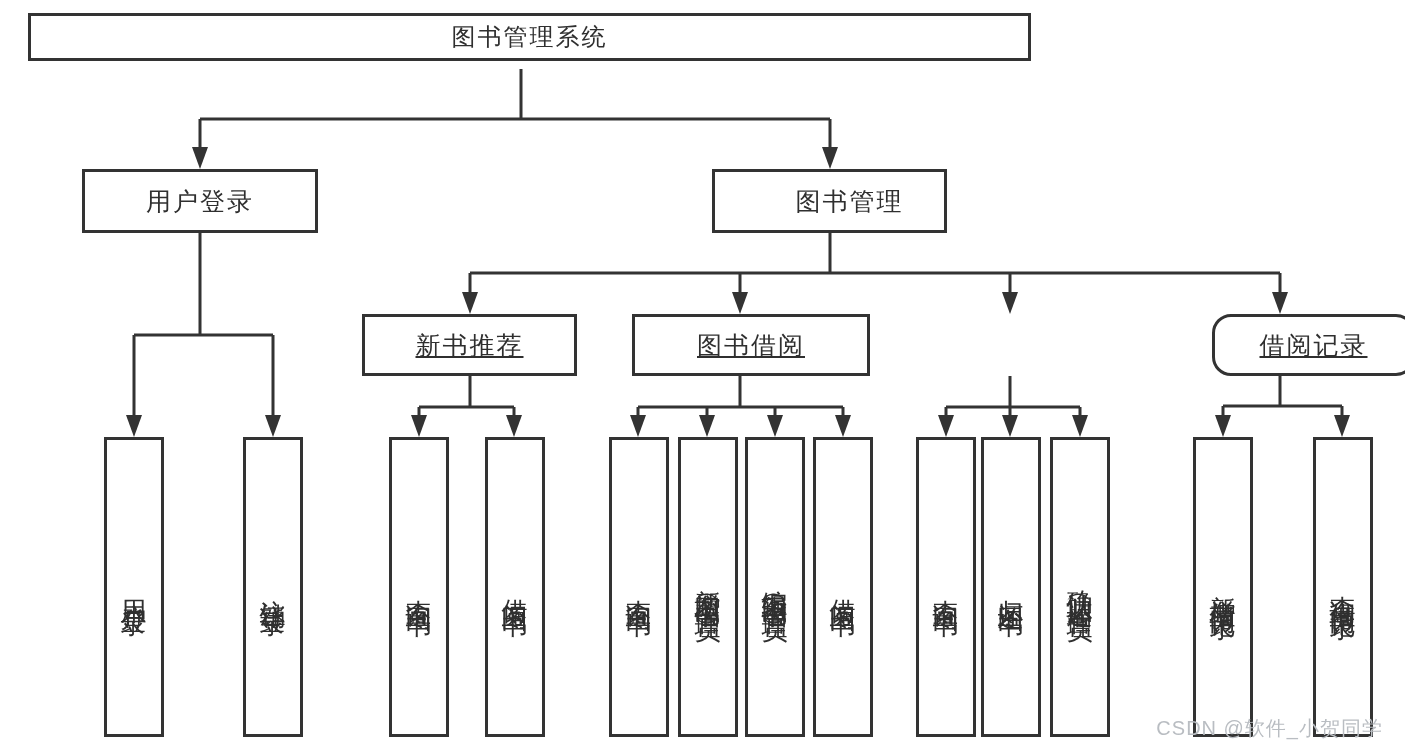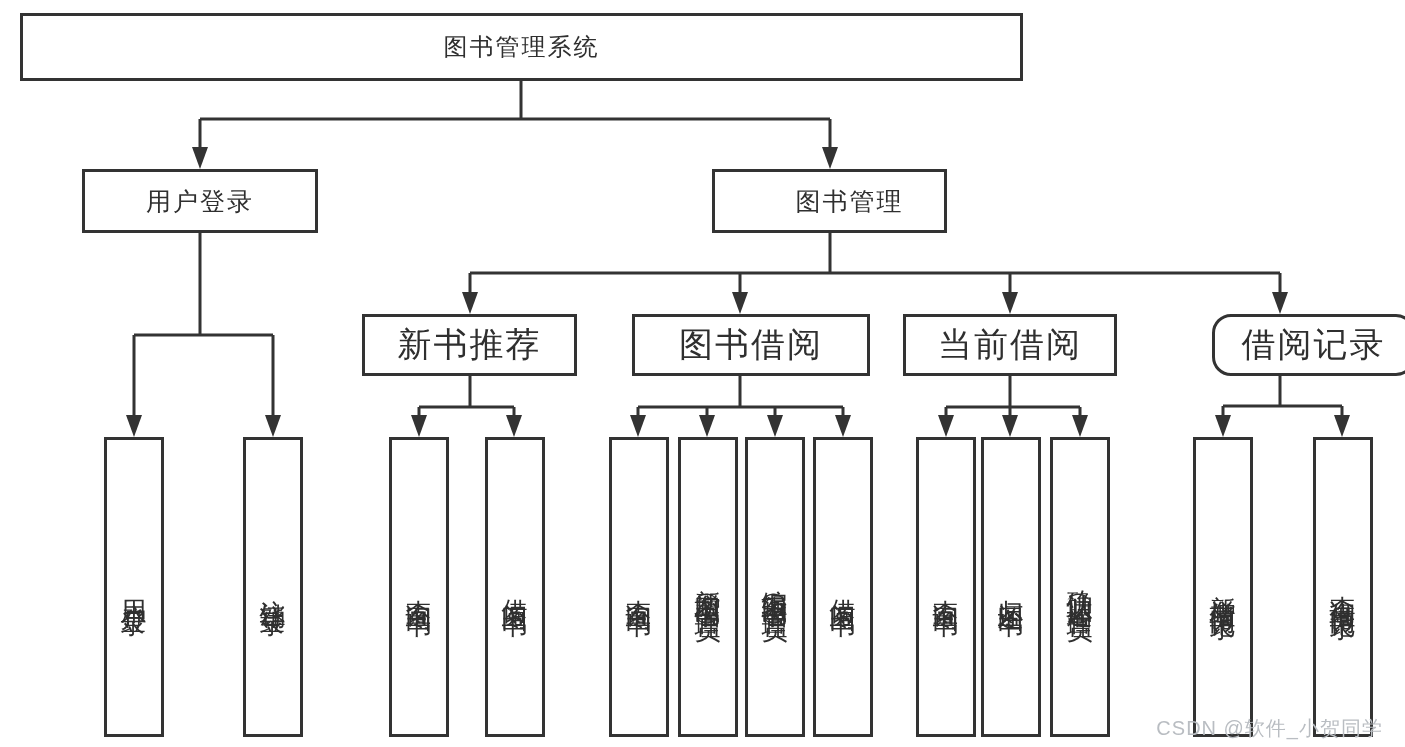--- a/index.html
+++ b/index.html
@@ -16,32 +16,32 @@
   .node {
     position: absolute;
     background: #ffffff;
     border: 3px solid #333333;
     display: flex;
     align-items: center;
     justify-content: center;
     color: #2f2f2f;
   }
   .root-node {
-    left: 20px; top: 13px; width: 1003px; height: 68px;
+    left: 28px; top: 13px; width: 1003px; height: 48px;
     font-size: 24px; letter-spacing: 2px;
   }
   .branch-node {
     top: 169px; height: 64px;
     font-size: 25px; letter-spacing: 2px;
   }
   .branch-user { left: 82px; width: 236px; }
   .branch-book { left: 712px; width: 235px; padding-left: 40px; }
   .group-node {
     top: 314px; height: 62px;
-    font-size: 34px; letter-spacing: 2px;
+    font-size: 25px; letter-spacing: 2px; text-decoration: underline;
   }
   .group-0 { left: 362px;  width: 215px; }
   .group-1 { left: 632px;  width: 238px; }
   .group-2 { left: 903px;  width: 214px; }
   .group-3 { left: 1212px; width: 203px; border-radius: 19px; }
   .leaf-node {
     top: 437px; height: 300px; width: 60px;
     writing-mode: vertical-rl;
     text-orientation: mixed;
     font-size: 26px;
@@ -121,21 +121,20 @@
     <polygon points="1342,437 1334,415 1350,415"></polygon>
   </svg>
 
   <div class="node root-node">图书管理系统</div>
 
   <div class="node branch-node branch-user">用户登录</div>
   <div class="node branch-node branch-book">图书管理</div>
 
   <div class="node group-node group-0">新书推荐</div>
   <div class="node group-node group-1">图书借阅</div>
-  <div class="node group-node group-2">当前借阅</div>
   <div class="node group-node group-3">借阅记录</div>
 
   <div class="node leaf-node l-b0c0">用户登录</div>
   <div class="node leaf-node l-b0c1">注销登录</div>
 
   <div class="node leaf-node l-g0c0">查询图书</div>
   <div class="node leaf-node l-g0c1">借阅图书</div>
 
   <div class="node leaf-node l-g1c0">查询图书</div>
   <div class="node leaf-node l-g1c1">新增图书（管理员）</div>

